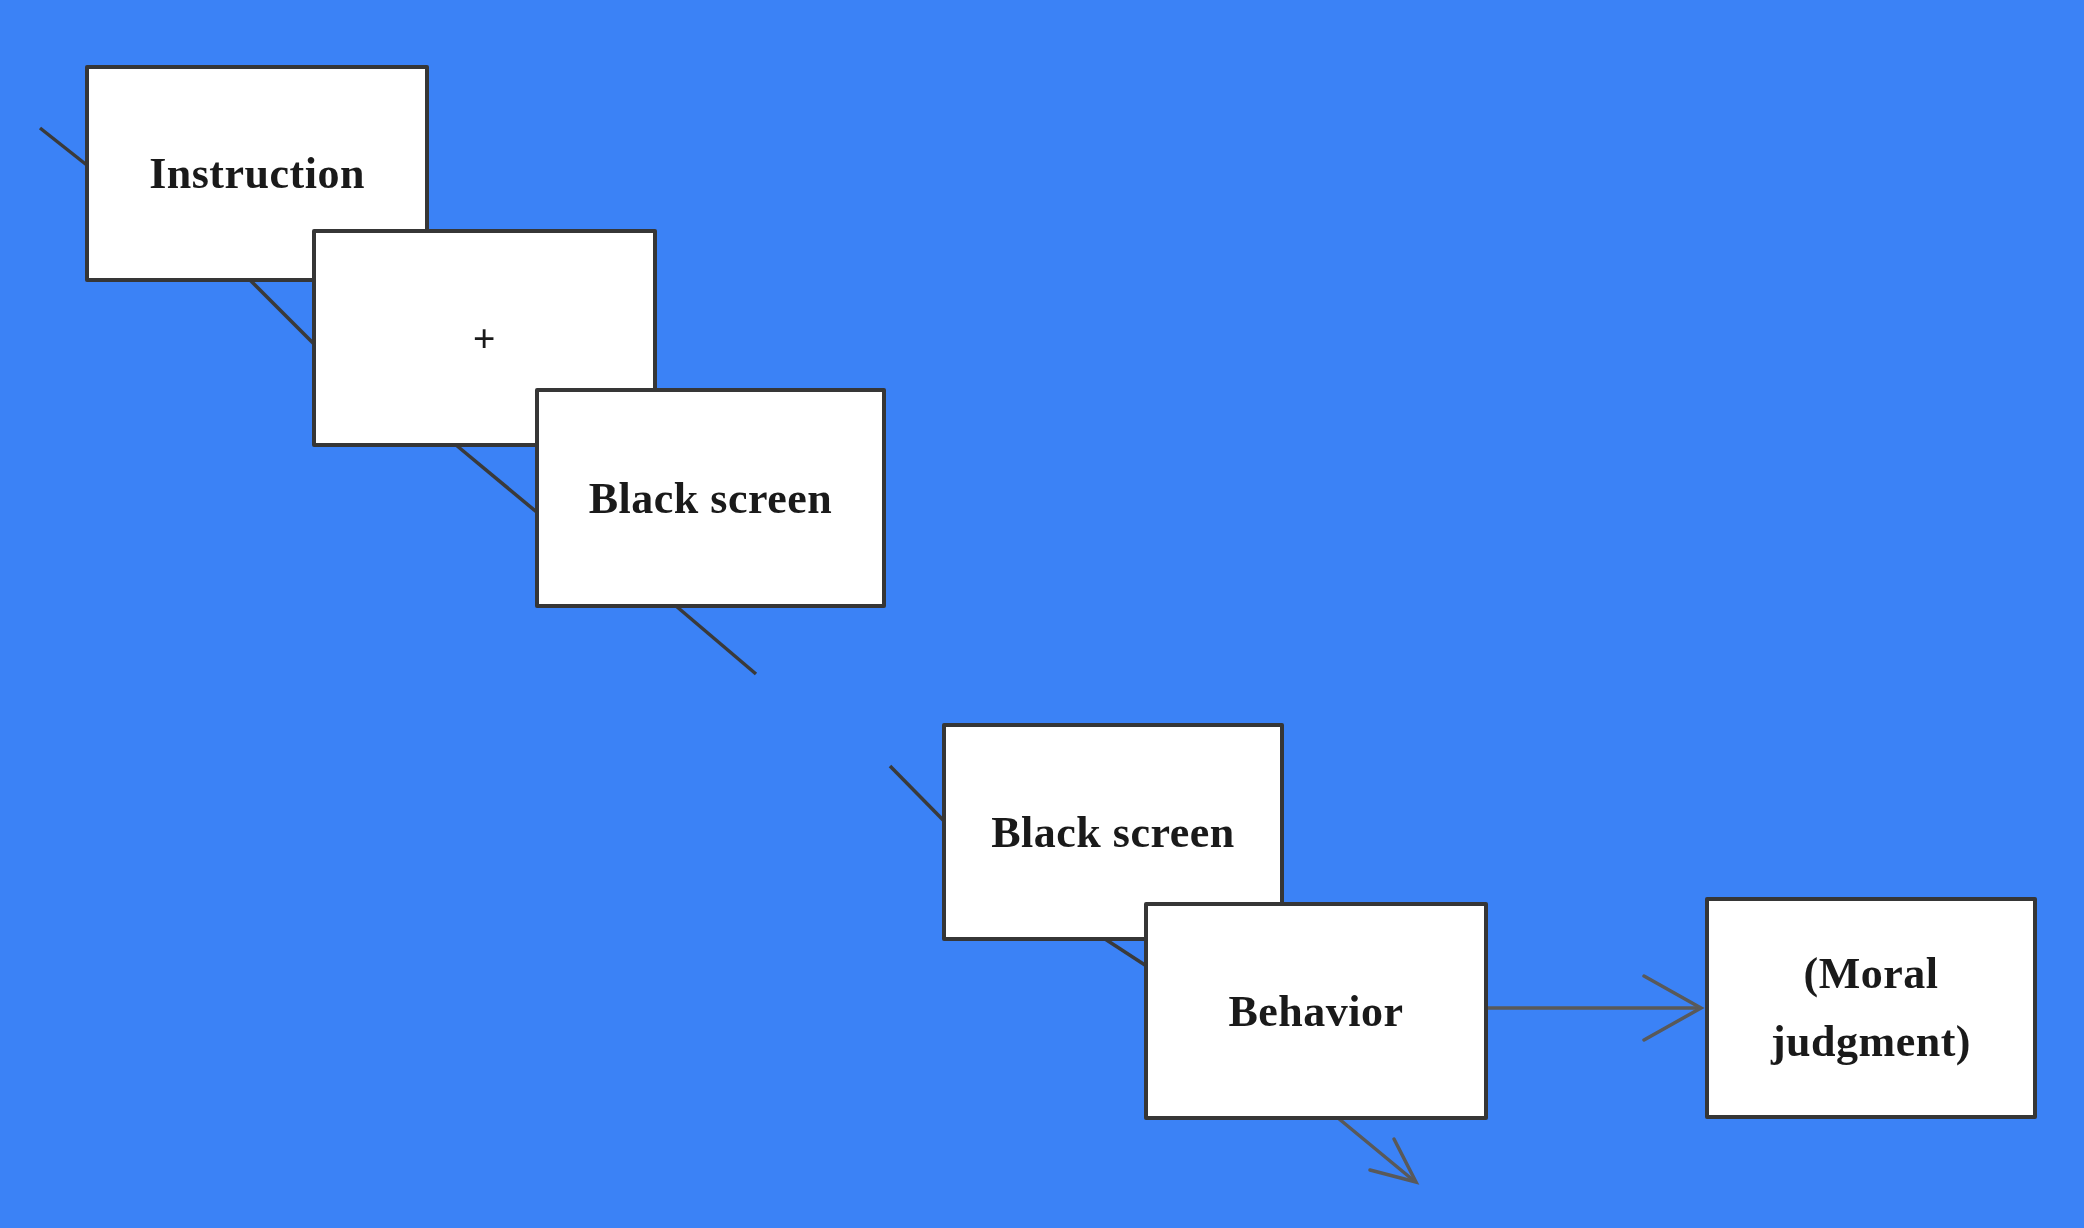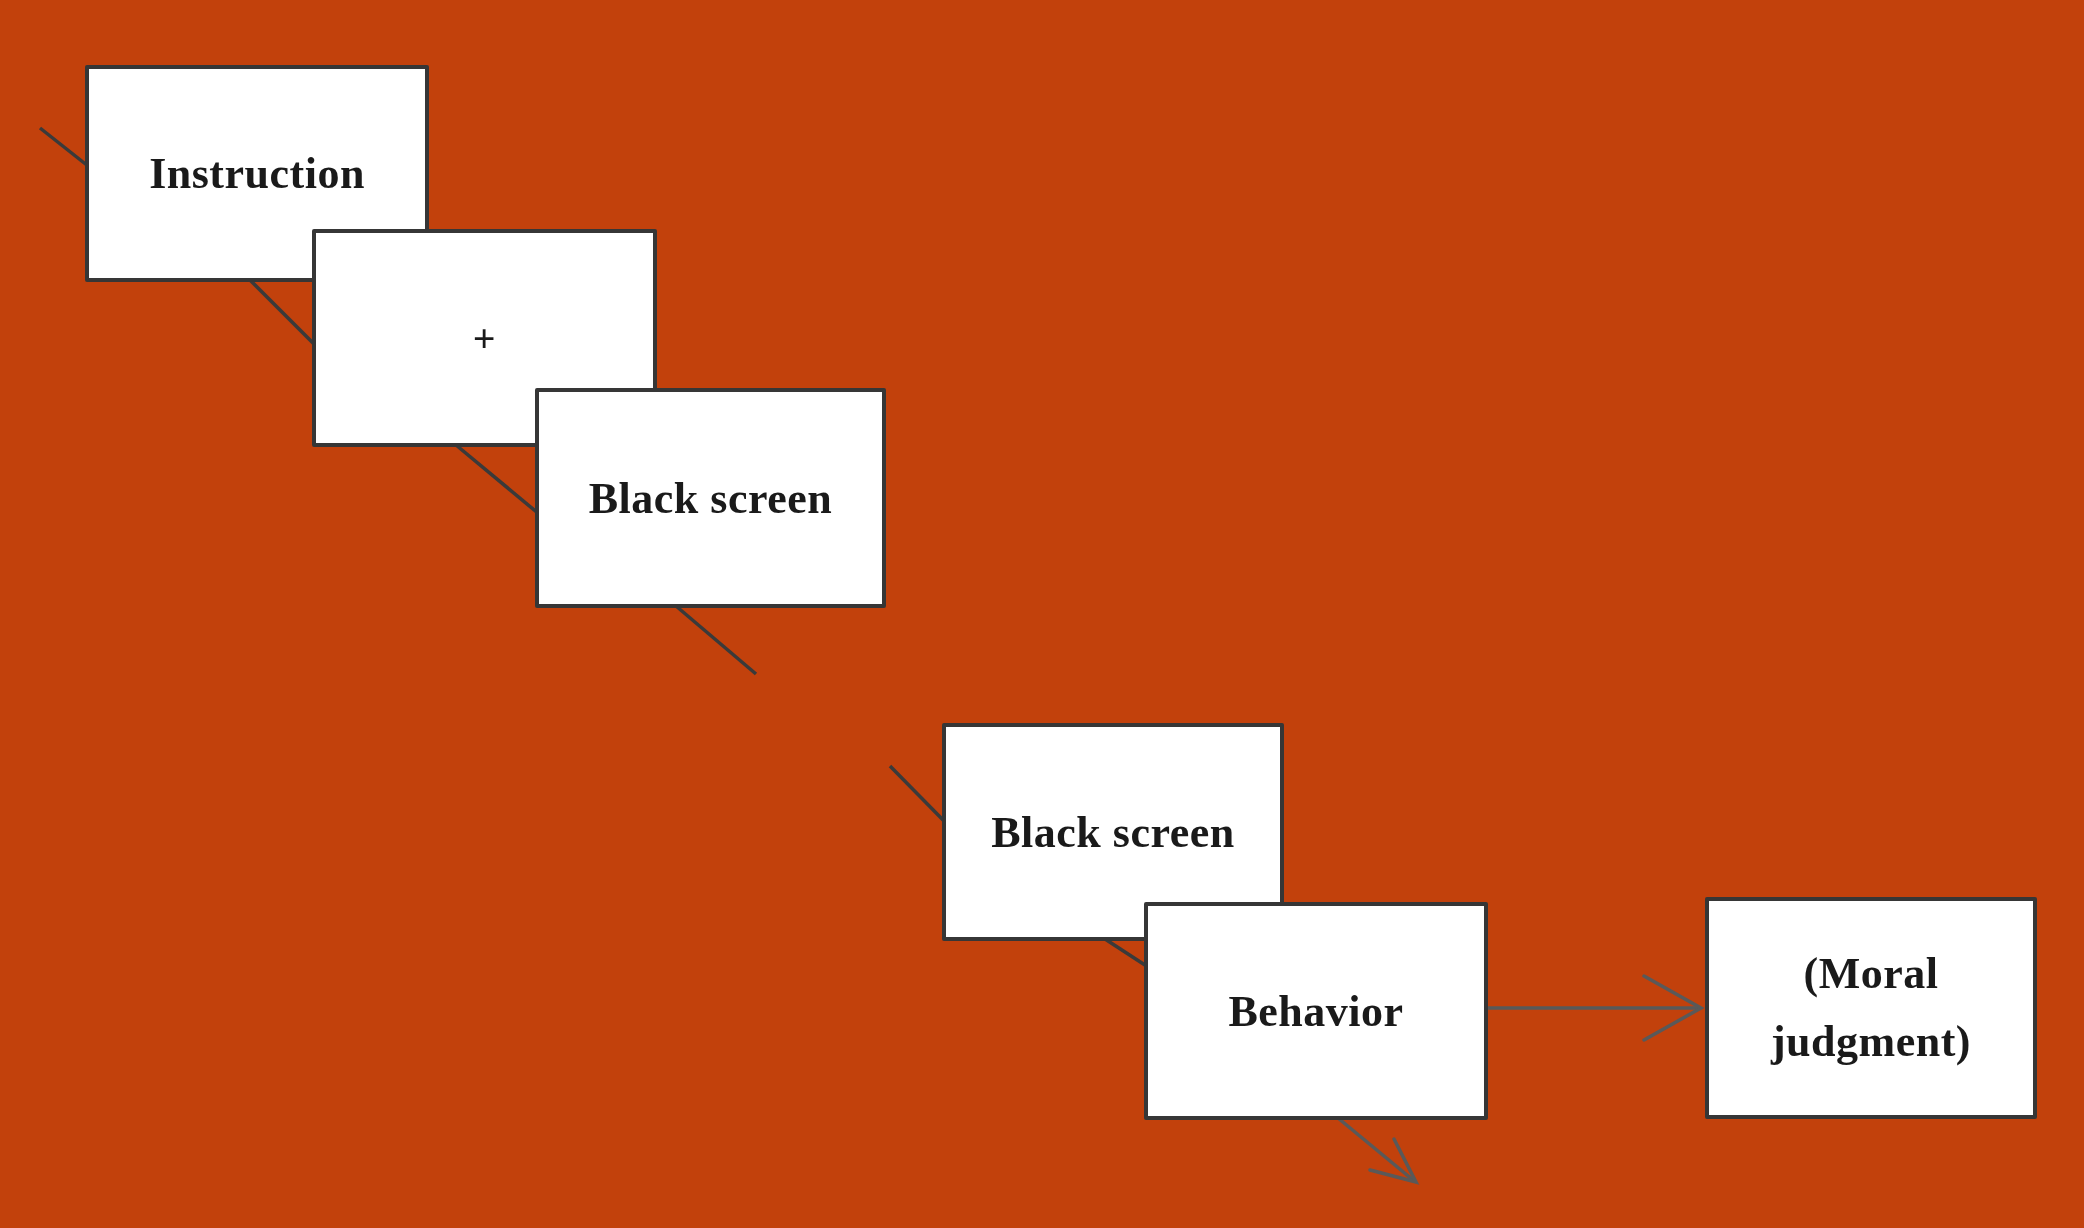--- a/index.html
+++ b/index.html
@@ -4,21 +4,21 @@
 <style>
   html, body {
     margin: 0;
     padding: 0;
     background: #ffffff;
   }
   .stage {
     position: relative;
     width: 2084px;
     height: 1228px;
-    background: #c2410c;
+    background: #3b82f6;
     font-family: "Liberation Serif", "DejaVu Serif", serif;
     overflow: hidden;
   }
   .lines-layer {
     position: absolute;
     left: 0;
     top: 0;
     width: 2084px;
     height: 1228px;
   }

